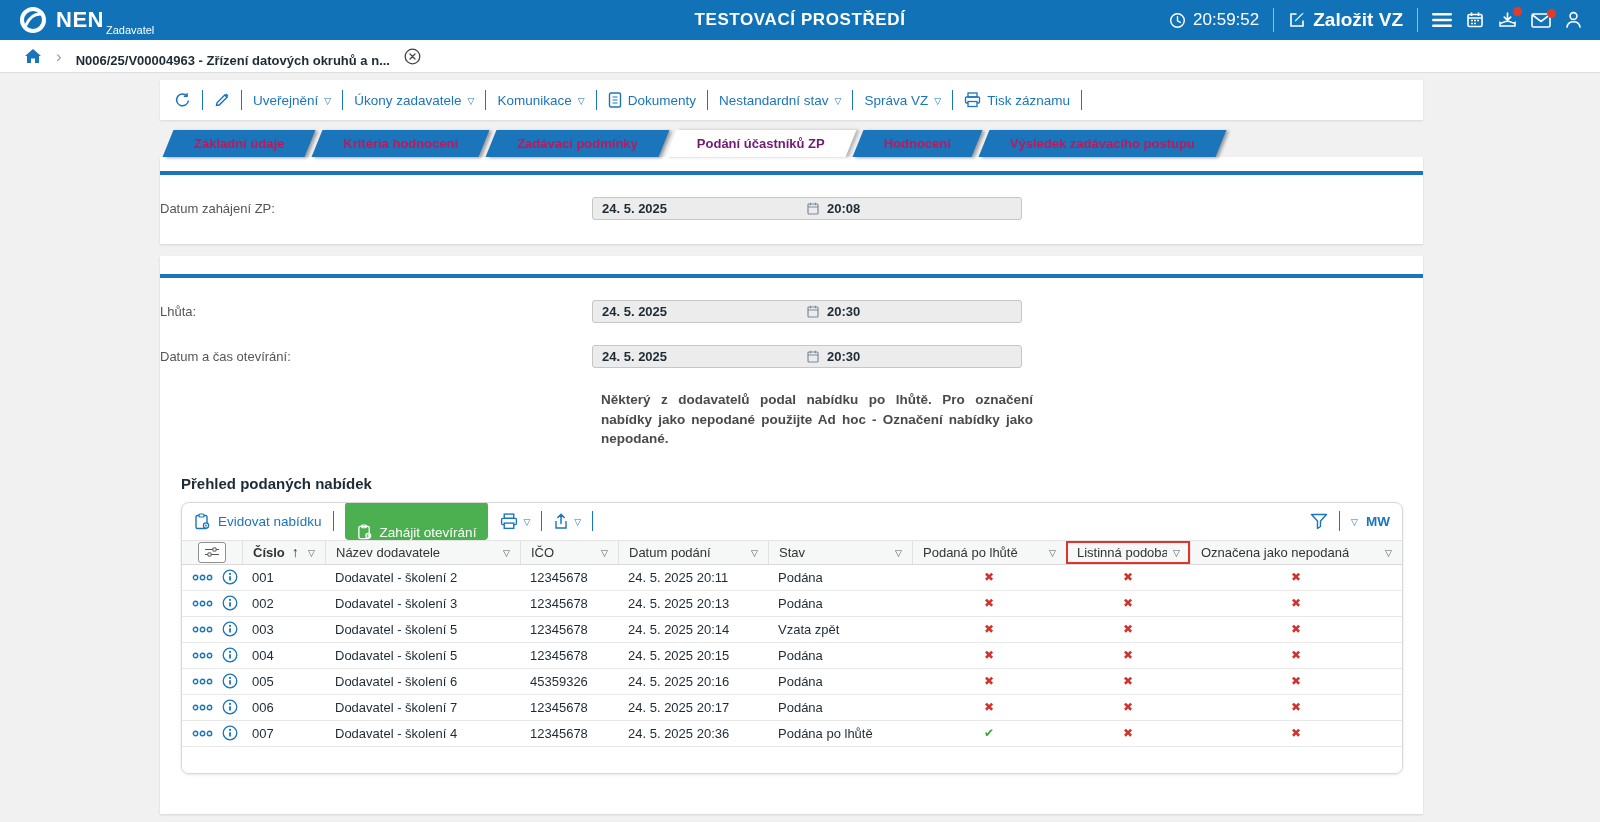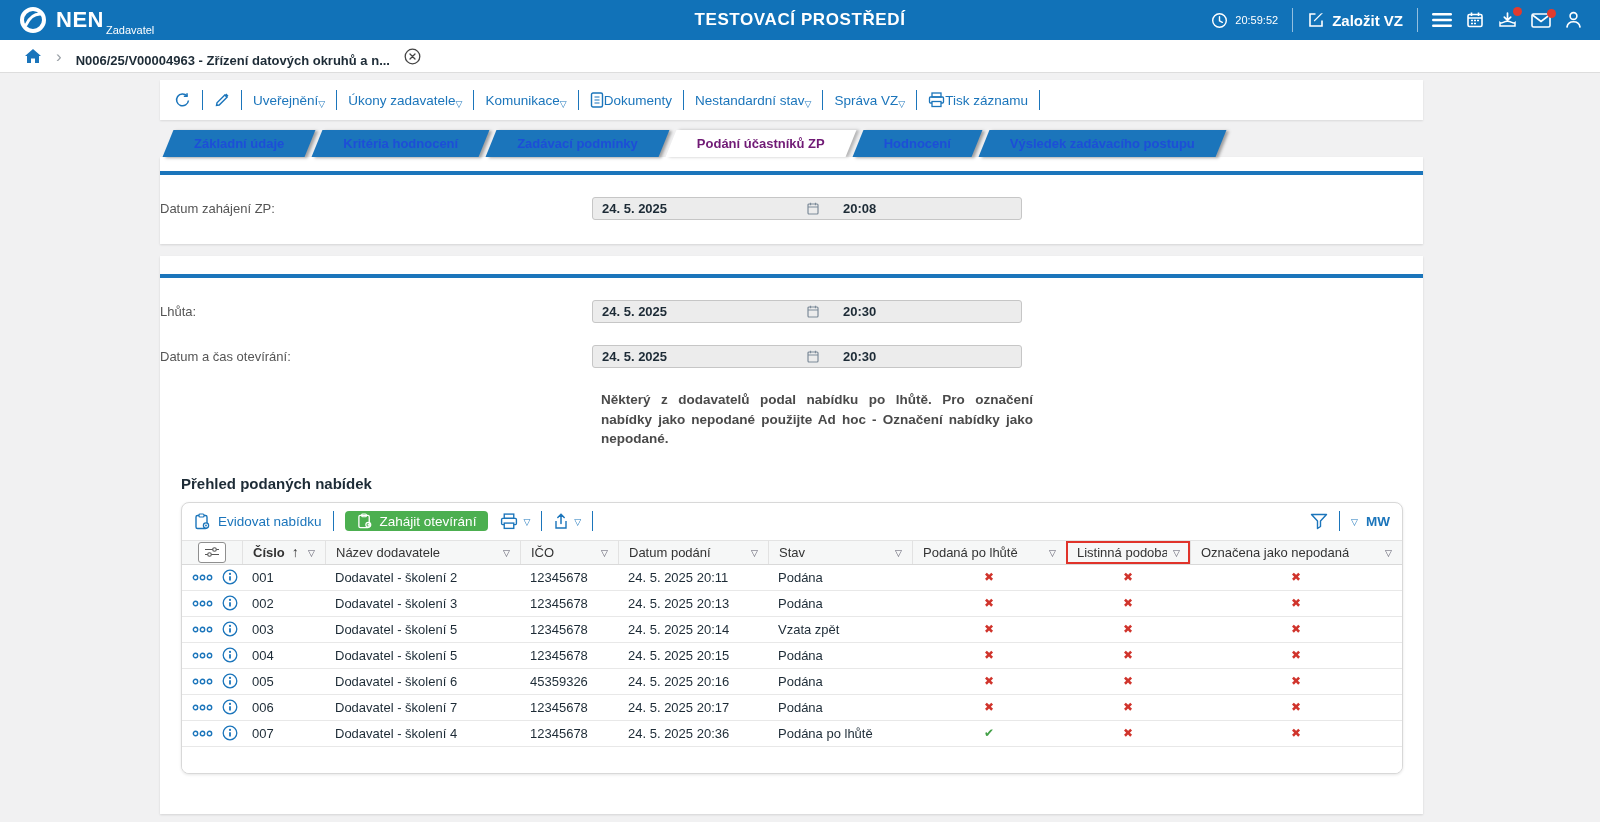--- a/index.html
+++ b/index.html
@@ -11,71 +11,71 @@
   body{font-family:"Liberation Sans","DejaVu Sans",sans-serif; background:var(--bg); color:var(--ink);}
   svg{display:block;}
 
   
   .topbar{height:40px; background:var(--topbar); display:flex; align-items:center; padding:0 18px; position:relative; color:#fff;}
   .brand{display:flex; align-items:center; gap:8px;}
   .brand-name{font-size:22px; font-weight:bold; letter-spacing:.5px;}
   .brand-sub{font-size:11px; margin-left:2px; position:relative; top:7px;}
   .env-title{position:absolute; left:0; right:0; text-align:center; font-weight:bold; font-size:17px; letter-spacing:.6px; pointer-events:none;}
   .top-actions{margin-left:auto; display:flex; align-items:center; gap:14px; z-index:1;}
-  .tb-item{display:flex; align-items:center; gap:7px; font-size:11px; cursor:pointer;}
-  .tb-item.bold{font-weight:bold; font-size:15px;}
+  .tb-item{display:flex; align-items:center; gap:7px; font-size:17px; cursor:pointer;}
+  .tb-item.bold{font-weight:bold; font-size:19px;}
   .tb-sep{width:1px; height:24px; background:rgba(255,255,255,.55);}
   .dotwrap{position:relative;}
   .reddot{position:absolute; top:-4px; right:-5px; width:9px; height:9px; border-radius:50%; background:#e23b2e;}
 
   
   .crumbbar{height:33px; background:#fff; border-bottom:1px solid #ddd; display:flex; align-items:center; padding:0 24px; gap:14px;}
   .crumb-chev{color:#9aa0a6; font-size:17px; line-height:1;}
   .crumb-text{font-weight:bold; font-size:13px; color:#1d2b36;margin-top:8px;}
   .crumb-close{cursor:pointer;}
 
   
   .content{width:1263px; margin-left:160px;}
 
   
   .rec-toolbar{margin-top:7px; background:#fff; height:40px; display:flex; align-items:center; padding:0 14px; box-shadow:0 1px 2px rgba(0,0,0,.10);}
-  .rt-item{display:flex; align-items:flex-end; color:var(--accent); font-size:13.5px; cursor:pointer; white-space:nowrap;}
+  .rt-item{display:flex; align-items:center; gap:6px; color:var(--accent); font-size:13.5px; cursor:pointer; white-space:nowrap;}
   .rt-sep{width:1px; height:20px; background:var(--accent); margin:0 11px; flex:none;}
   .caret{font-size:9px; color:var(--accent); position:relative; top:1px;}
 
   
   .tabs{display:flex; height:27px; margin-top:10px; padding-left:8px;}
-  .tab{position:relative; padding:0 26px; line-height:27px; font-size:13px; font-weight:bold; color:#1d4ed8; cursor:pointer; margin-right:7px; white-space:nowrap;}
+  .tab{position:relative; padding:0 26px; line-height:27px; font-size:13px; font-weight:bold; color:#be185d; cursor:pointer; margin-right:7px; white-space:nowrap;}
   .tab::before{content:""; position:absolute; inset:0; background:var(--accent); transform:skewX(-22deg); box-shadow:3px 1px 3px rgba(0,0,0,.35);}
   .tab>span{position:relative;}
   .tab.active{color:#701a75;}
   .tab.active::before{background:#fff; box-shadow:3px 0 3px rgba(0,0,0,.25);}
 
   
   .panel{background:#fff; box-shadow:0 1px 2px rgba(0,0,0,.12);}
   .panel1{padding:14px 0 24px;}
   .panel2{margin-top:12px; padding:18px 0 40px; min-height:540px;}
   .sec-title{font-size:17px; font-weight:bold; color:#32424e; padding:0 20px 9px;}
   .sec-rule{height:4px; background:var(--accent);}
 
   
   .frow{display:flex; align-items:center; margin-top:22px;}
   .flabel{width:432px; text-align:left; padding-right:9px; font-size:13px; color:#555;}
   .dfield{position:relative; width:430px; height:23px; background:#ececec; border:1px solid #c6c6c6; border-radius:3px; display:flex; align-items:center; font-size:13px; font-weight:bold; color:#1d2b36;}
   .dval{padding-left:9px;}
-  .dtime{position:absolute; left:50%; display:flex; align-items:center; gap:24px;}
+  .dtime{position:absolute; left:50%; display:flex; align-items:center; gap:8px;}
   .warning{margin:22px 0 0 441px; width:432px; font-size:13.5px; font-weight:bold; color:#4a4a4a; line-height:1.45; text-align:justify;}
 
   
   .offers-title{font-size:15px; font-weight:bold; color:#1d2b36; margin:26px 0 10px 21px;}
   .offers-box{margin:0 20px 0 21px; background:#fff; border:1px solid #d8d8d8; border-radius:8px; overflow:hidden; box-shadow:0 1px 3px rgba(0,0,0,.10);}
   .obar{height:37px; display:flex; align-items:center; padding:0 12px;}
   .olink{display:flex; align-items:center; gap:7px; color:var(--accent); font-size:13.5px; cursor:pointer;}
   .vsep{width:1px; height:20px; background:var(--accent); margin:0 11px; flex:none;}
-  .btn-green{display:flex; align-items:center; gap:7px; background:var(--green); color:#fff; font-size:13.5px; height:20px; padding:0 12px; border:none; border-radius:4px; cursor:pointer;}
+  .btn-green{display:flex; align-items:flex-end; gap:7px; background:var(--green); color:#fff; font-size:13.5px; height:38px; padding:0 12px; border:none; border-radius:4px; cursor:pointer;}
   .icbtn{display:flex; align-items:center; gap:5px; cursor:pointer;}
   .obar-right{margin-left:auto; display:flex; align-items:center;}
   .mw{color:var(--accent); font-weight:bold; font-size:13.5px; margin-left:8px;}
 
   .gridcols{display:grid; grid-template-columns:60px 83px 195px 98px 150px 144px 154px 124px 1fr;}
   .thead{height:25px; background:#f6f7f7; border-top:1px solid #e3e3e3; border-bottom:1px solid #d9d9d9; font-size:13px; color:#333;}
   .hcell{display:flex; align-items:center; padding:0 10px; height:100%;}
   .hcell + .hcell{border-left:1px solid #e2e2e2;}
   .hcell .lbl{white-space:nowrap; overflow:hidden;}
   .hcell.sorted .lbl{font-weight:bold;}

